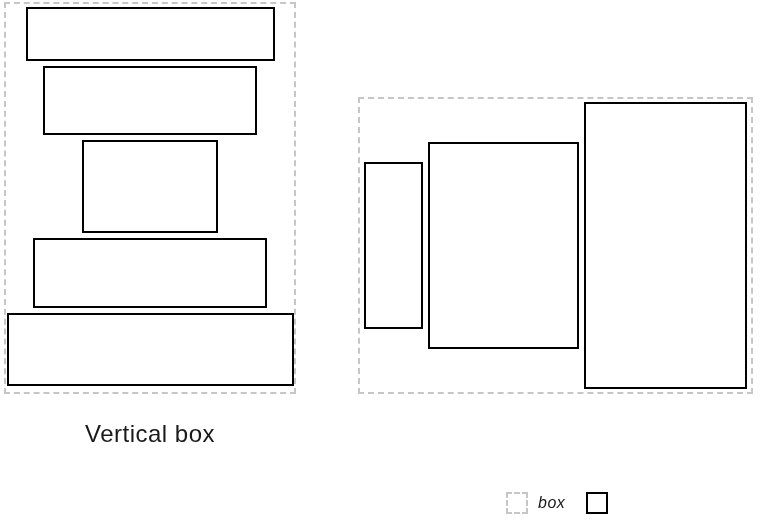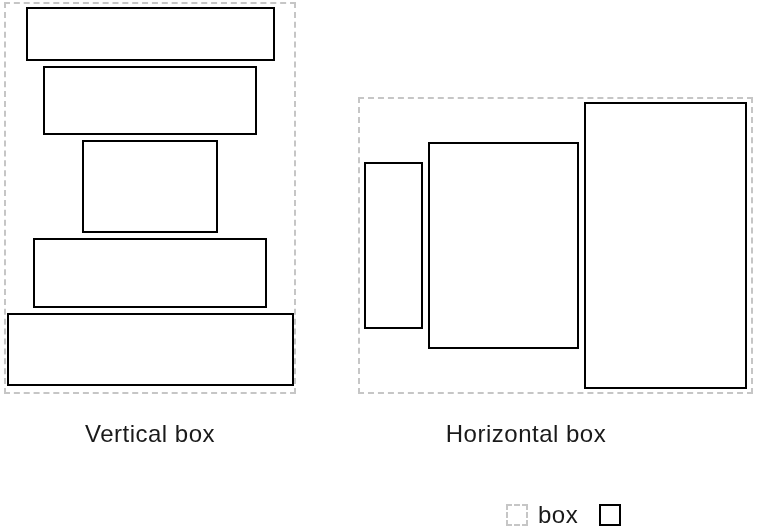--- a/index.html
+++ b/index.html
@@ -55,28 +55,29 @@
     font-size: 24px;
     line-height: 28px;
     color: var(--text);
     letter-spacing: 0.5px;
     white-space: nowrap;
   }
   .vcaption { left: 0px;   top: 420px; }
   .hcaption { left: 376px; top: 420px; }
   .legend {
     position: absolute;
-    left: 506px; top: 501px;
+    left: 506px; top: 489px;
     height: 28px;
     display: flex;
     align-items: center;
-    font-size: 24px;
+    font-size: 16px;
     color: var(--text);
     letter-spacing: 0.5px;
     white-space: nowrap;
+    font-style: italic;
   }
   .swatch {
     box-sizing: border-box;
     width: 22px; height: 22px;
     flex: none;
     background: var(--bg);
   }
   .swatch-dashed { border: 2px dashed var(--box-border); margin-right: 10px; }
   .swatch-solid  { border: 2px solid  var(--child-border); margin-left: 21px; margin-right: 3px; }
 </style>
@@ -94,21 +95,20 @@
     </div>
 
   <div class="dashed-box hbox" id="hbox">
       <div class="child-rect" style="width: 59px; height: 167px;"></div>
       <div class="child-rect" style="width: 151px; height: 207px;"></div>
       <div class="child-rect" style="width: 163px; height: 287px;"></div>
     </div>
 
   <div class="caption vcaption">Vertical box</div>
 
-  <div class="caption hcaption">Horizontal box</div>
 
   <div class="legend">
     <span class="swatch swatch-dashed"></span>
     <span class="legend-text">box</span>
     <span class="swatch swatch-solid"></span>
   </div>
 
 </div>
 
 </body></html>

